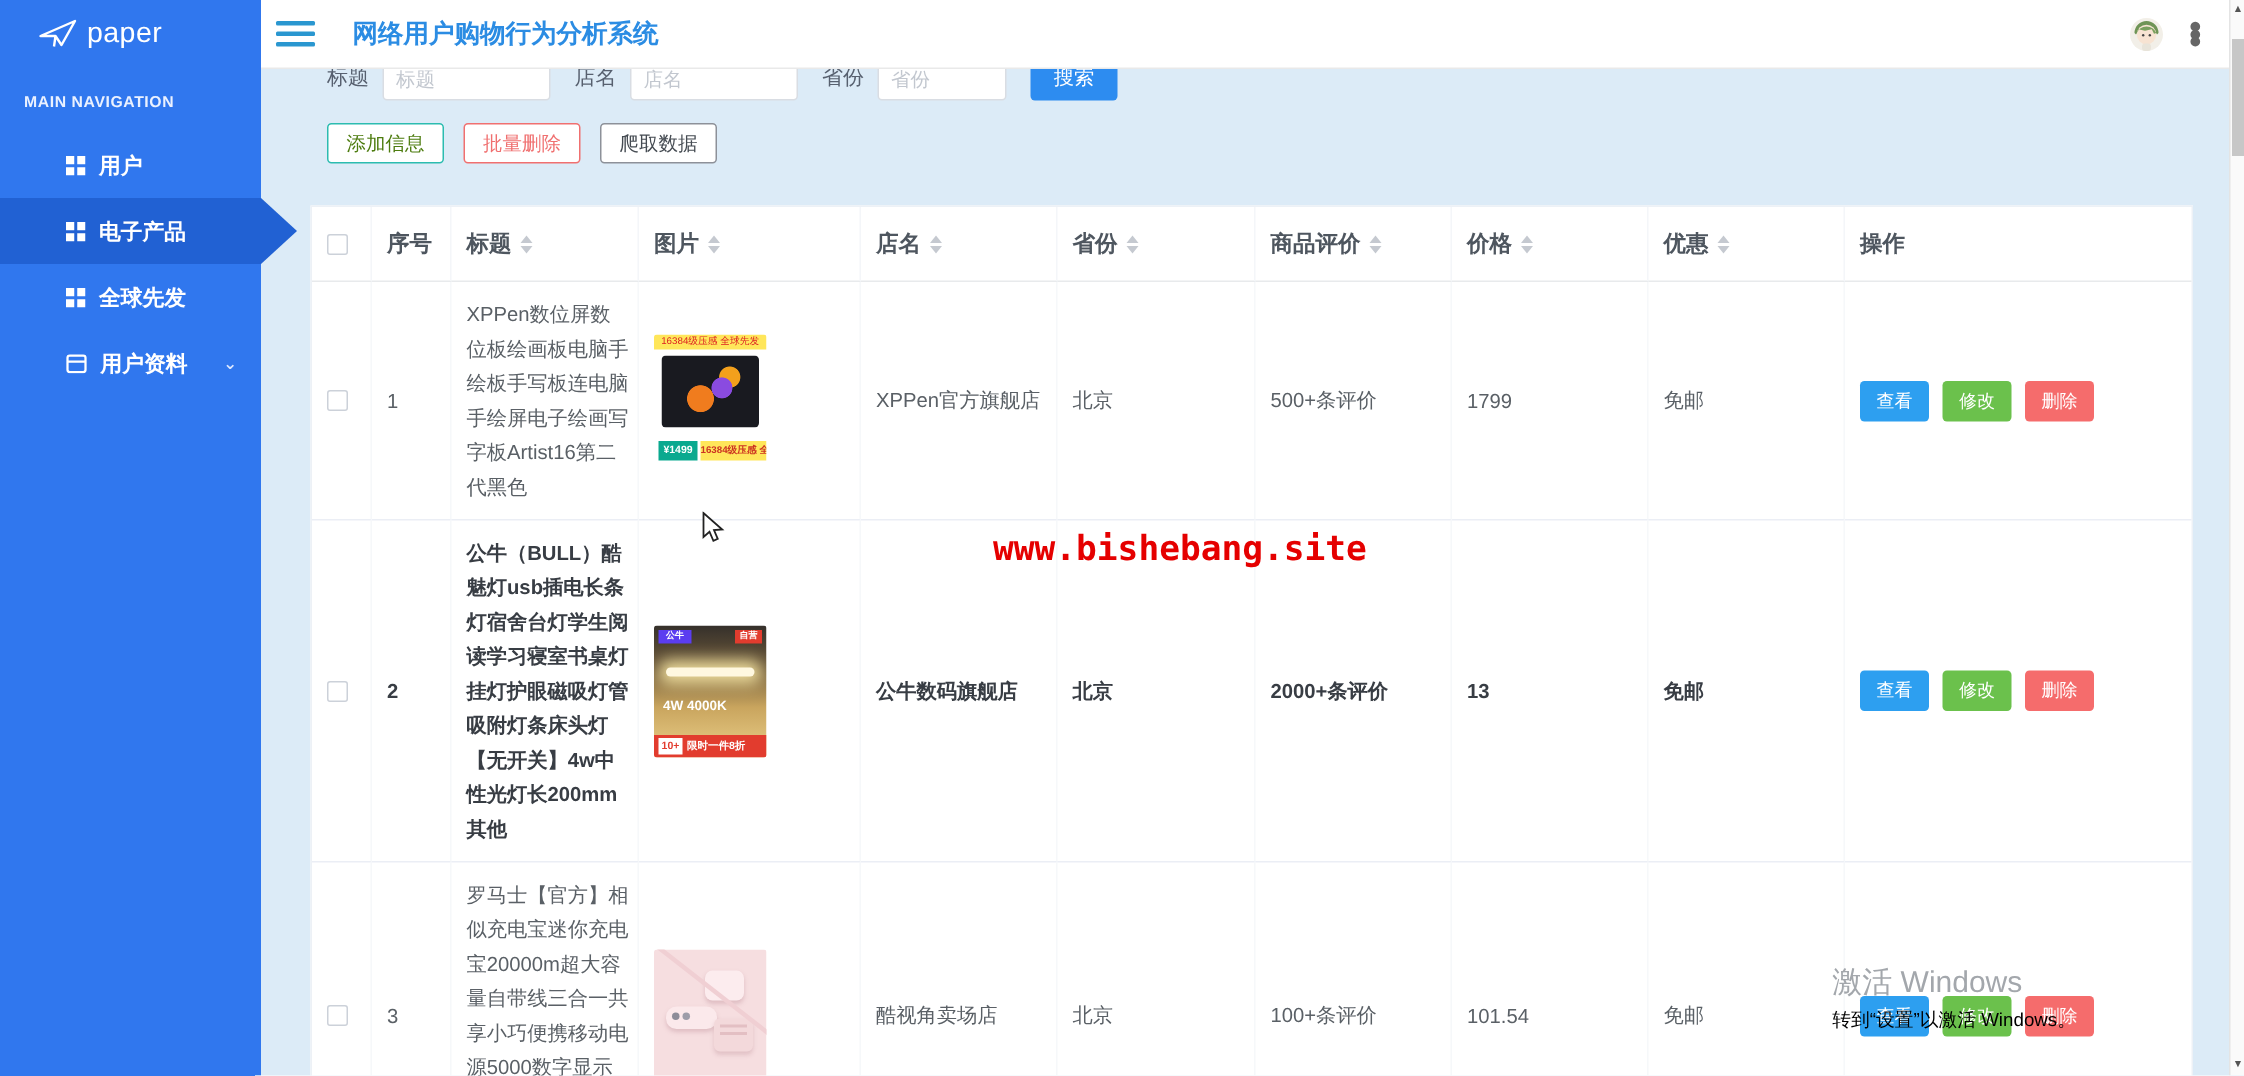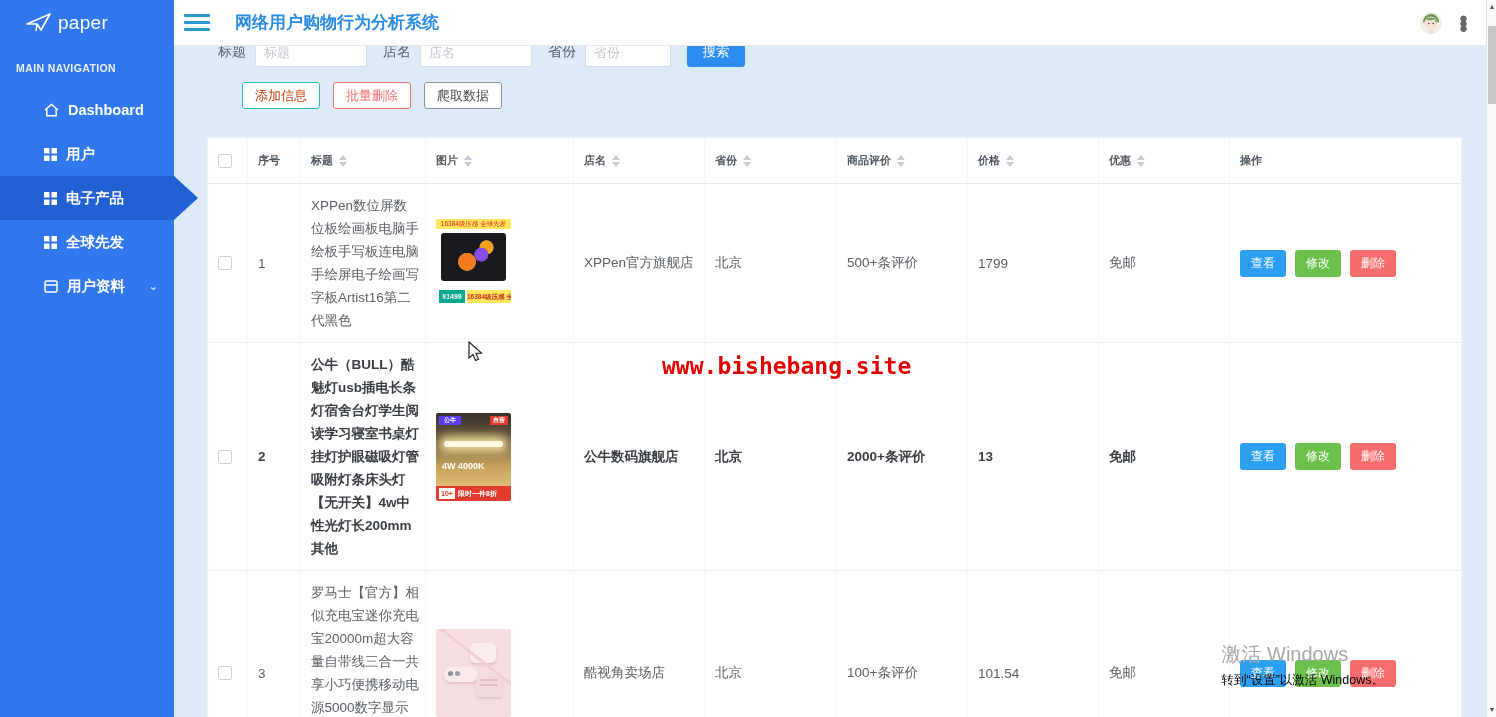--- a/index.html
+++ b/index.html
@@ -31,28 +31,28 @@
   .content { position:absolute; left:174px; top:46px; right:10px; bottom:0; }
   .filter-bar { position:absolute; top:-9px; left:44px; display:flex; align-items:center; }
   .filter-bar label { font-size:14px; color:#57606f; margin-right:9px; }
   .filter-bar input { width:112px; height:30px; border:1px solid #d9dde3; border-radius:3px; background:#fff; padding:0 8px; font-size:13px; color:#444; margin-right:16px; outline:none; }
   .filter-bar input::placeholder { color:#c2c7cf; }
   .filter-bar input.short { width:86px; }
   .search-btn { width:58px; height:30px; background:#2d8cf0; color:#fff; border:none; border-radius:3px; font-size:13.5px; cursor:pointer; }
 
   .toolbar { position:absolute; top:36px; left:44px; display:flex; gap:13px; }
   .btn-outline { height:27px; padding:0 12px; background:#fff; border-radius:3px; font-size:13px; display:flex; align-items:center; cursor:pointer; }
-  .btn-add { border:1px solid #2cbcb0; color:#c2410c;margin-left:24px; }
+  .btn-add { border:1px solid #2cbcb0; color:#4d7c0f; }
   .btn-bdel { border:1px solid #f07070; color:#f07070; }
   .btn-crawl { border:1px solid #8d9199; color:#454b52; }
 
   
   .table-card { position:absolute; top:91px; left:33px; width:1255px; background:#fff; border:1px solid #edf1f6; }
   .thead, .trow { display:grid; grid-template-columns:40px 53px 125px 148px 131px 132px 131px 131px 131px 1fr; }
-  .th { padding:15px 10px; font-size:11px; color:#4e565f; font-weight:bold; border-bottom:1px solid #e8eaec; border-right:1px solid #f4f6f9; display:flex; align-items:center; gap:6px; }
+  .th { padding:15px 10px; font-size:15px; color:#4e565f; font-weight:bold; border-bottom:1px solid #e8eaec; border-right:1px solid #f4f6f9; display:flex; align-items:center; gap:6px; }
   .th:last-child { border-right:none; }
   .td { padding:10px; font-size:13.5px; color:#5a6066; border-bottom:1px solid #ebeef5; border-right:1px solid #f6f8fa; display:flex; align-items:center; }
   .td:last-child { border-right:none; }
   .title-cell { line-height:23px; word-break:break-all; padding-right:5px; }
   .trow.emph .td { font-weight:bold; color:#383d44; }
   .checkbox { width:14px; height:14px; border:1px solid #ccd1d9; border-radius:2px; background:#fff; display:inline-block; cursor:pointer; }
   .sort { display:inline-flex; flex-direction:column; gap:2px; cursor:pointer; }
   .sort i { width:0; height:0; border-left:4px solid transparent; border-right:4px solid transparent; }
   .sort .up { border-bottom:5px solid #c5c9d0; }
   .sort .down { border-top:5px solid #c5c9d0; }
@@ -81,28 +81,20 @@
 
 <div class="sidebar">
   <div class="logo">
     <svg width="30" height="26" viewBox="0 0 30 26">
       <path d="M3 14 L26 4 L17 20 L13 14 Z M13 14 L12 21" fill="none" stroke="#fff" stroke-width="1.6" stroke-linejoin="round"></path>
     </svg>
     <span>paper</span>
   </div>
   <div class="nav-label">MAIN NAVIGATION</div>
   <div class="menu">
-      <div class="menu-item">
-        <span class="mi-icon">
-          <svg width="15" height="14" viewBox="0 0 16 14">
-            <path d="M1 7 L8 1 L15 7 M3 6 V13 H13 V6" fill="none" stroke="#fff" stroke-width="1.6"></path>
-          </svg>
-        </span>
-        <span>Dashboard</span>
-      </div>
       <div class="menu-item">
         <span class="mi-icon">
           <svg width="13" height="13" viewBox="0 0 13 13">
             <rect x="0" y="0" width="5.5" height="5.5" fill="#fff"></rect>
             <rect x="7.5" y="0" width="5.5" height="5.5" fill="#fff"></rect>
             <rect x="0" y="7.5" width="5.5" height="5.5" fill="#fff"></rect>
             <rect x="7.5" y="7.5" width="5.5" height="5.5" fill="#fff"></rect>
           </svg>
         </span>
         <span>用户</span>

